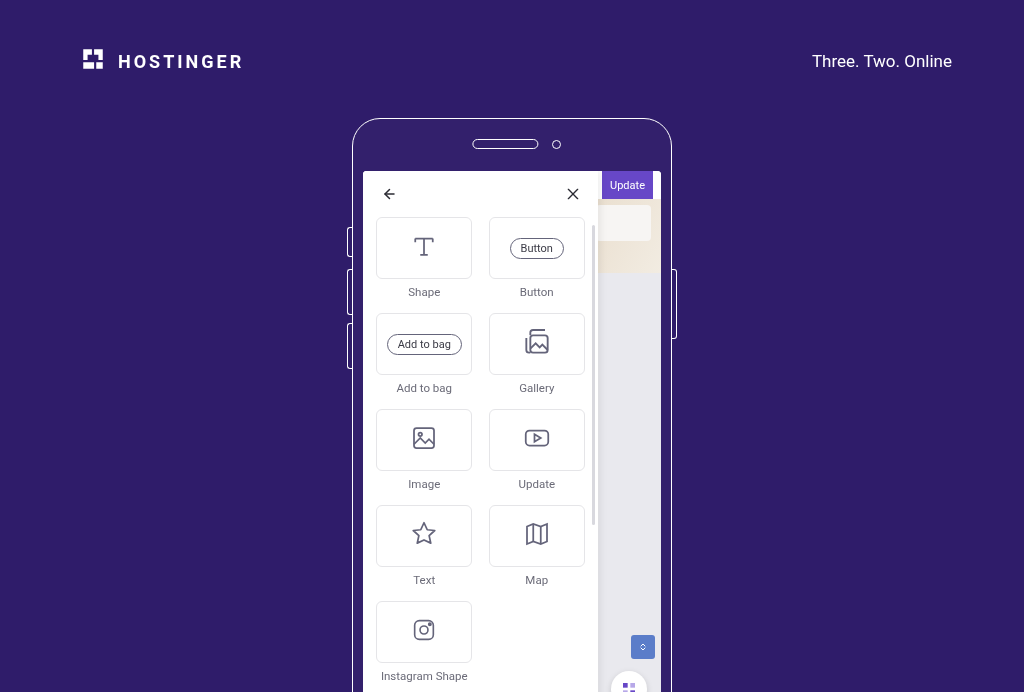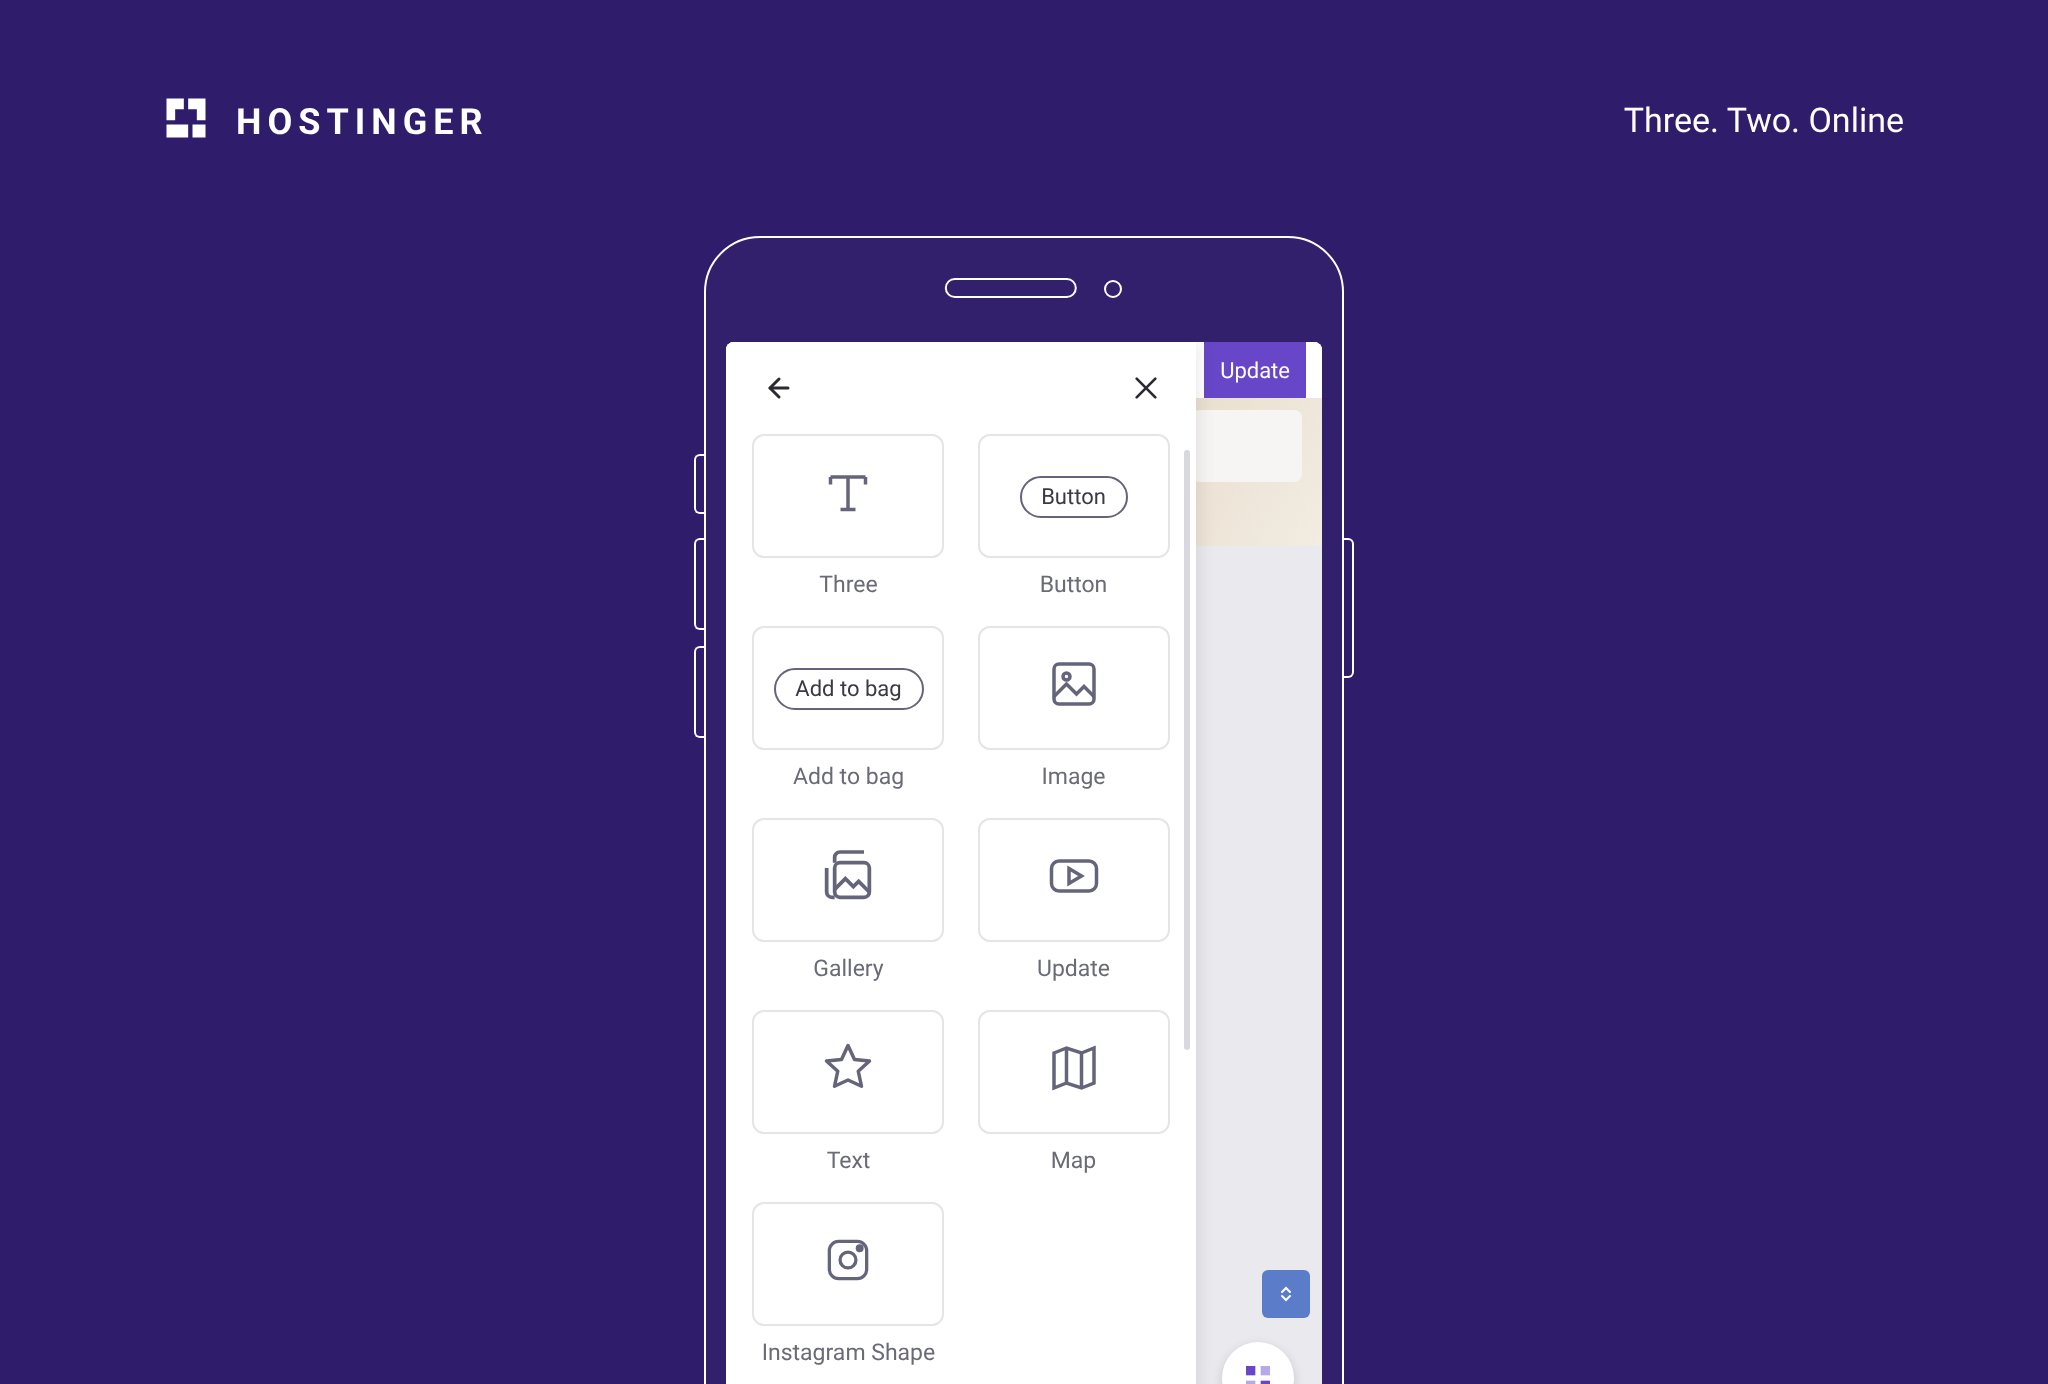--- a/index.html
+++ b/index.html
@@ -220,67 +220,67 @@
       <div class="sheet-grid">
 
         <div class="cell">
           <div class="card">
             <span>
               <svg width="30" height="30" viewBox="0 0 24 24">
                   <path d="M5 6h14M5 6v3M19 6v3M12 6v13M9 19h6"></path>
                 </svg>
             </span>
           </div>
-          <div class="cell-label">Three</div>
+          <div class="cell-label">Shape</div>
         </div>
 
         <div class="cell">
           <div class="card">
             <span class="pill">Button</span>
           </div>
           <div class="cell-label">Button</div>
         </div>
 
         <div class="cell">
           <div class="card">
             <span class="pill">Add to bag</span>
           </div>
           <div class="cell-label">Add to bag</div>
-        </div>
-
-        <div class="cell">
-          <div class="card">
-            <span>
-              <svg width="30" height="30" viewBox="0 0 24 24">
-                  <rect x="4" y="4" width="16" height="16" rx="2"></rect>
-                  <circle cx="9" cy="9" r="1.4"></circle>
-                  <path d="M4 17l5-5 4 4 3-3 4 4"></path>
-                </svg>
-            </span>
-          </div>
-          <div class="cell-label">Image</div>
         </div>
 
         <div class="cell">
           <div class="card">
             <span>
               <svg width="32" height="32" viewBox="0 0 24 24">
                   <rect x="7" y="7" width="13" height="13" rx="2"></rect>
                   <path d="M7 17l4-4 3 3 2-2 4 4"></path>
                   <path d="M7 7V5a2 2 0 0 1 2-2h9"></path>
                   <path d="M4 9v9a2 2 0 0 0 2 2h1"></path>
                 </svg>
             </span>
           </div>
           <div class="cell-label">Gallery</div>
         </div>
 
         <div class="cell">
           <div class="card">
             <span>
+              <svg width="30" height="30" viewBox="0 0 24 24">
+                  <rect x="4" y="4" width="16" height="16" rx="2"></rect>
+                  <circle cx="9" cy="9" r="1.4"></circle>
+                  <path d="M4 17l5-5 4 4 3-3 4 4"></path>
+                </svg>
+            </span>
+          </div>
+          <div class="cell-label">Image</div>
+        </div>
+
+        <div class="cell">
+          <div class="card">
+            <span>
               <svg width="34" height="30" viewBox="0 0 24 24">
                   <rect x="3" y="6" width="18" height="12" rx="3"></rect>
                   <path d="M10 9l5 3-5 3z"></path>
                 </svg>
             </span>
           </div>
           <div class="cell-label">Update</div>
         </div>
 
         <div class="cell">

